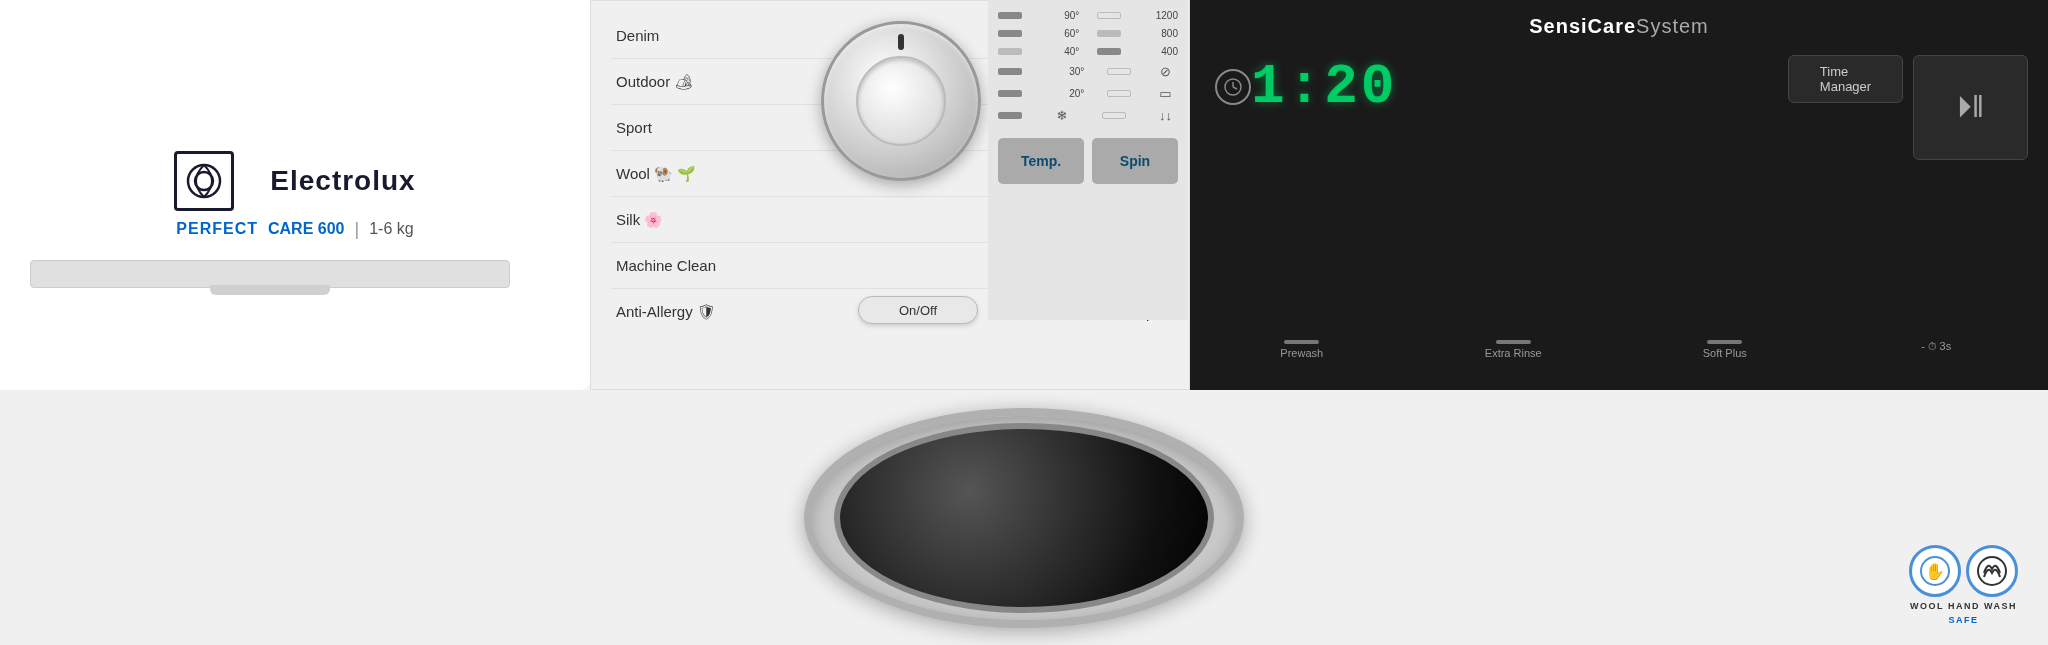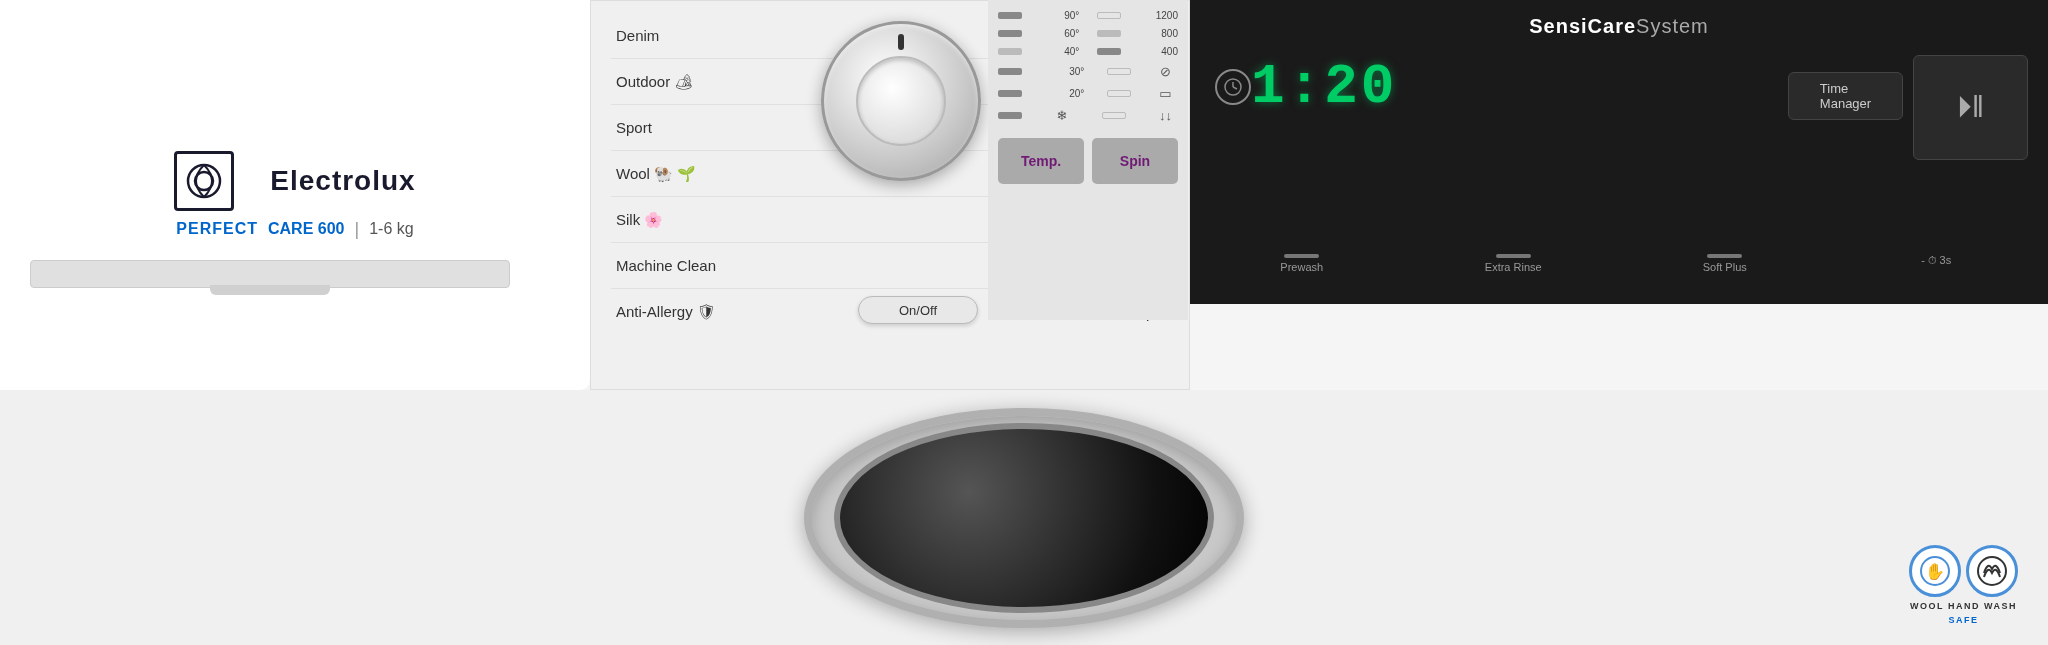--- a/index.html
+++ b/index.html
@@ -232,21 +232,21 @@
       cursor: pointer;
       box-shadow: 0 2px 4px rgba(0,0,0,0.15);
     }
 
     
     .digital-panel {
       position: absolute;
       left: 1190px;
       top: 0;
       width: 858px;
-      height: 304px;
+      height: 390px;
       background: #1a1a1a;
     }
 
     .sensicare-header {
       position: absolute;
       top: 15px;
       left: 50%;
       transform: translateX(-50%);
       font-size: 20px;
       color: #cccccc;
@@ -307,21 +307,20 @@
       height: 48px;
       background: #2a2a2a;
       border: 1px solid #444;
       border-radius: 6px;
       display: flex;
       align-items: center;
       justify-content: center;
       font-size: 13px;
       color: #cccccc;
       cursor: pointer;
-      margin-top: 17px;
     }
 
     .play-button {
       width: 115px;
       height: 105px;
       background: #2a2a2a;
       border: 1px solid #444;
       border-radius: 6px;
       display: flex;
       align-items: center;
@@ -456,21 +455,21 @@
     .ts-btn {
       flex: 1;
       height: 46px;
       background: #aaa;
       border-radius: 5px;
       display: flex;
       align-items: center;
       justify-content: center;
       font-size: 14px;
       font-weight: 700;
-      color: #701a75;
+      color: #0c4a6e;
       cursor: pointer;
     }
 
     .buttons-row {
       position: absolute;
       bottom: 25px;
       left: 10px;
       right: 10px;
       display: flex;
       gap: 8px;

